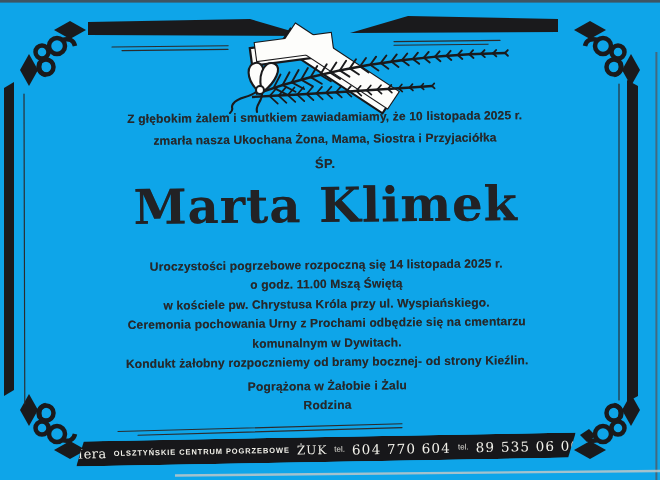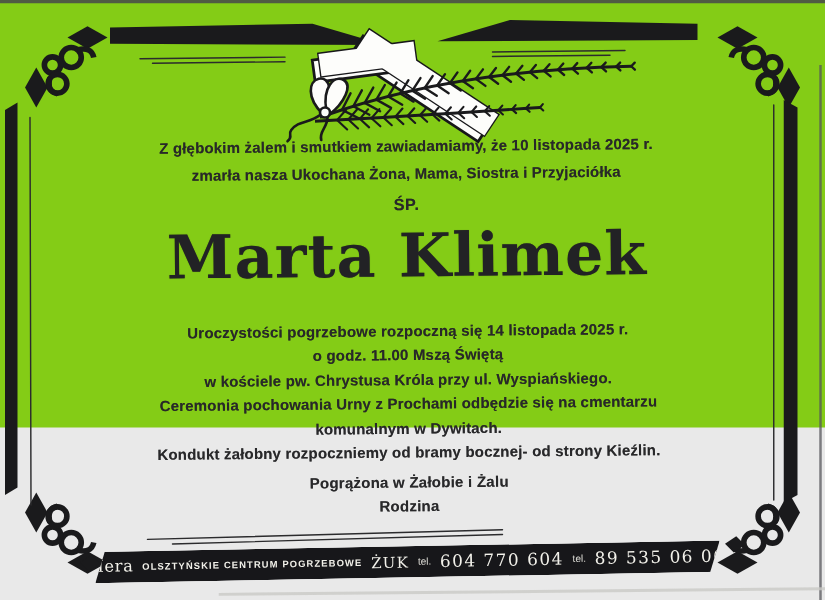--- a/index.html
+++ b/index.html
@@ -1,19 +1,19 @@
 <!DOCTYPE html>
 <html><head>
 <meta charset="utf-8">
 <style>
   html,body{margin:0;padding:0;}
   body{width:660px;height:480px;overflow:hidden;background:#e9e9e9;}
   .page{
-    position:relative;width:660px;height:342px;
-    background:#84cc16;
+    position:relative;width:660px;height:480px;
+    background:#0ea5e9;
     font-family:"Liberation Sans",sans-serif;
     color:#242426;
   }
   svg.frame{position:absolute;left:0;top:0;width:660px;height:480px;}
   .curl{fill:none;stroke:#1a1a1c;stroke-width:4.5;}
   .orn-fill{fill:#1a1a1c;stroke:none;}
   .band{fill:#1a1a1c;}
   .thin{stroke:#2b2b2d;stroke-width:1.15;fill:none;stroke-linecap:round;}
   .crossline{stroke:#17171a;stroke-width:2.2;fill:#fdfdfb;stroke-linejoin:miter;}
   .crossfill{fill:#fdfdfb;stroke:none;}

